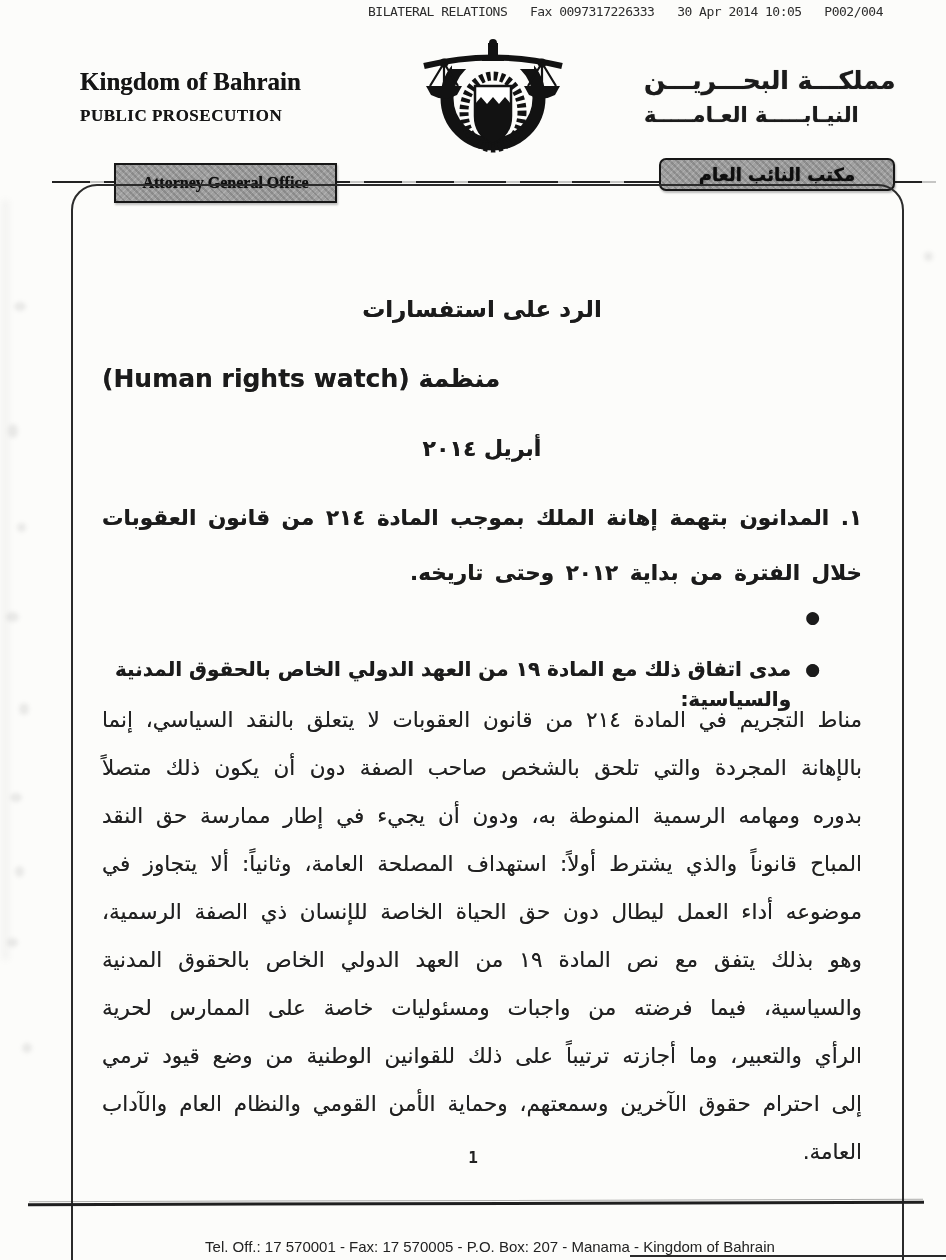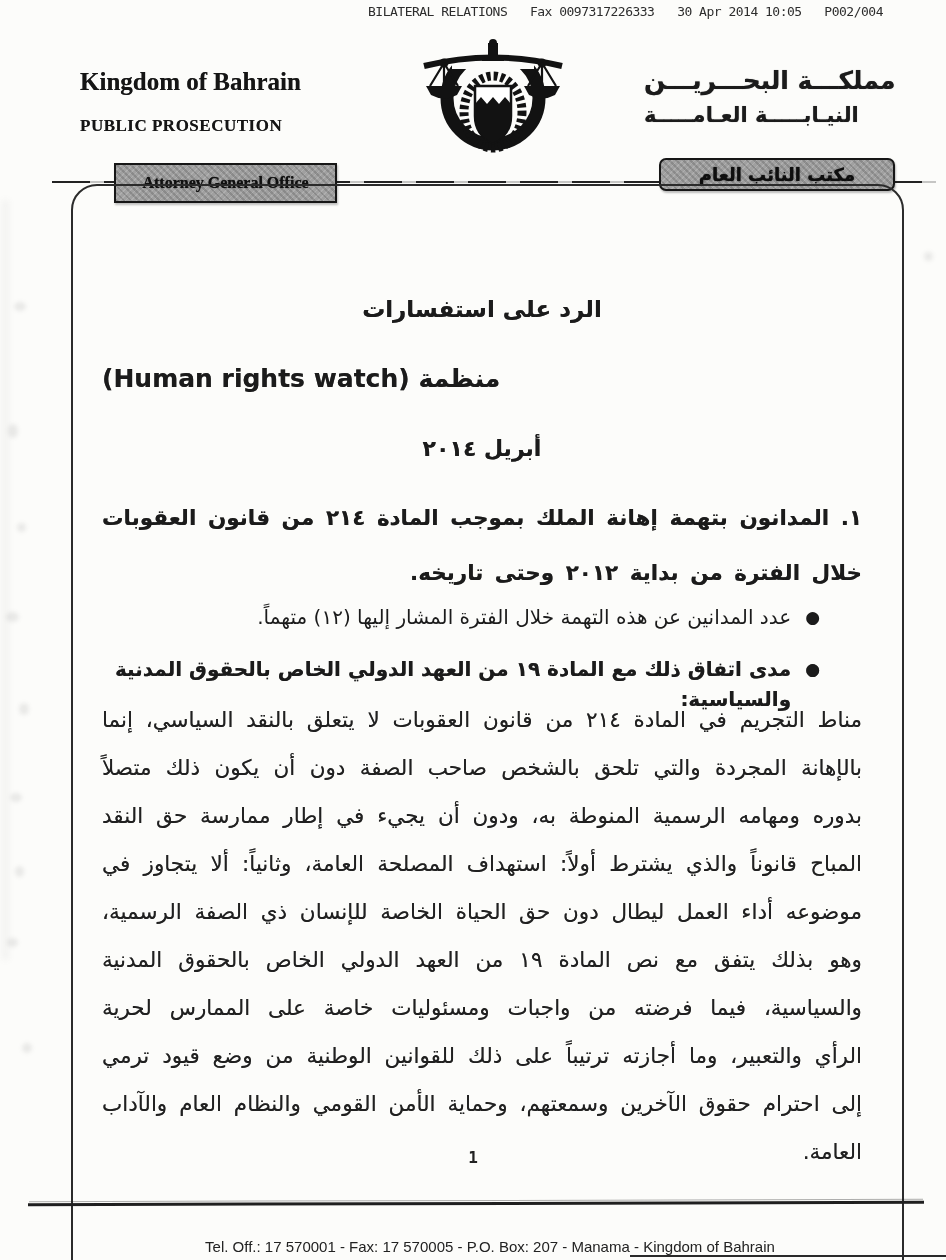--- a/index.html
+++ b/index.html
@@ -17,21 +17,21 @@
         justify-content:space-between;font-family:"DejaVu Sans Mono",monospace;
         font-size:13px;color:#2d2d2d;letter-spacing:-0.5px;white-space:nowrap;
         filter:blur(.2px);}
   .fax-header span{display:inline-block;}
 
   
   .lh-en{position:absolute;left:80px;top:68px;}
   .lh-en .t1{font-family:"Liberation Serif","DejaVu Serif",serif;font-weight:bold;
         font-size:25px;color:#151515;text-shadow:0 0 .6px rgba(0,0,0,.6);}
   .lh-en .t2{font-family:"Liberation Serif","DejaVu Serif",serif;font-weight:bold;
-        font-size:17px;margin-top:20px;letter-spacing:.5px;color:#151515;
+        font-size:17px;margin-top:10px;letter-spacing:.5px;color:#151515;
         text-shadow:0 0 .6px rgba(0,0,0,.6);}
   .lh-ar{position:absolute;right:42px;top:66px;width:260px;text-align:left;direction:rtl;}
   .lh-ar .t1{font-weight:bold;font-size:25px;text-shadow:0 0 .7px rgba(0,0,0,.65);}
   .lh-ar .t2{font-weight:bold;font-size:21px;margin-top:8px;text-shadow:0 0 .7px rgba(0,0,0,.65);}
   .emblem{position:absolute;left:418px;top:36px;width:150px;height:124px;}
 
   
   .label-rule{position:absolute;left:52px;top:181px;width:884px;height:2px;
         background:repeating-linear-gradient(90deg,#222 0 38px,rgba(34,34,34,.25) 38px 52px);}
   .office-box{position:absolute;display:flex;align-items:center;justify-content:center;
@@ -144,21 +144,20 @@
 
   <div class="content">
     <div class="doc-title">الرد على استفسارات</div>
     <div class="doc-subtitle">منظمة (Human rights watch)</div>
     <div class="doc-date">أبريل ٢٠١٤</div>
 
     <div class="sec-heading">١. المدانون بتهمة إهانة الملك بموجب المادة ٢١٤ من قانون العقوبات خلال الفترة من بداية ٢٠١٢ وحتى تاريخه.</div>
 
     <div class="bullet b1">
       <span class="b-dot">●</span>
-      <span>عدد المدانين عن هذه التهمة خلال الفترة المشار إليها (١٢) متهماً.</span>
     </div>
     <div class="bullet b2">
       <span class="b-dot">●</span>
       <span>مدى اتفاق ذلك مع المادة ١٩ من العهد الدولي الخاص بالحقوق المدنية والسياسية:</span>
     </div>
 
     <div class="body-par">مناط التجريم في المادة ٢١٤ من قانون العقوبات لا يتعلق بالنقد السياسي، إنما بالإهانة المجردة والتي تلحق بالشخص صاحب الصفة دون أن يكون ذلك متصلاً بدوره ومهامه الرسمية المنوطة به، ودون أن يجيء في إطار ممارسة حق النقد المباح قانوناً والذي يشترط أولاً: استهداف المصلحة العامة، وثانياً: ألا يتجاوز في موضوعه أداء العمل ليطال دون حق الحياة الخاصة للإنسان ذي الصفة الرسمية، وهو بذلك يتفق مع نص المادة ١٩ من العهد الدولي الخاص بالحقوق المدنية والسياسية، فيما فرضته من واجبات ومسئوليات خاصة على الممارس لحرية الرأي والتعبير، وما أجازته ترتيباً على ذلك للقوانين الوطنية من وضع قيود ترمي إلى احترام حقوق الآخرين وسمعتهم، وحماية الأمن القومي والنظام العام والآداب العامة.</div>
   </div>
 
   <div class="page-num">1</div>

